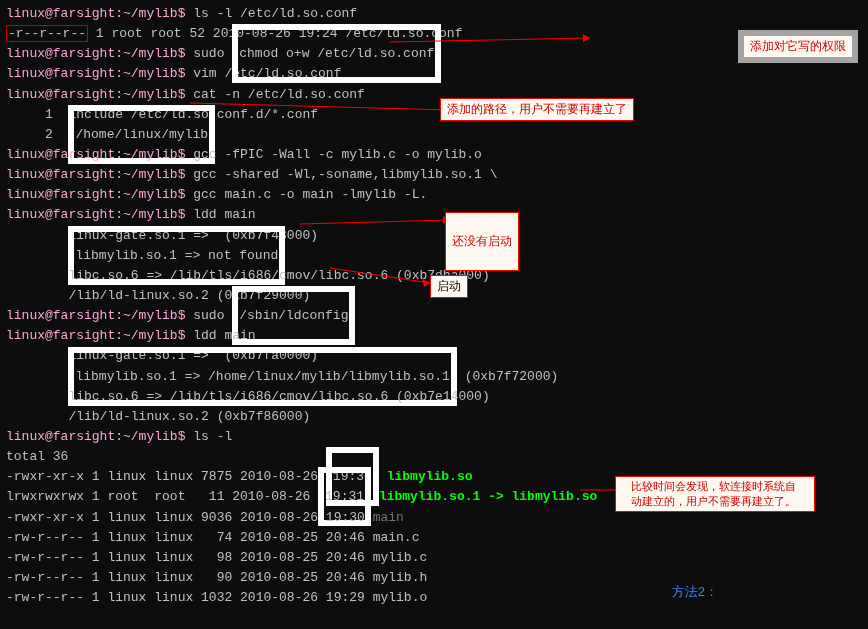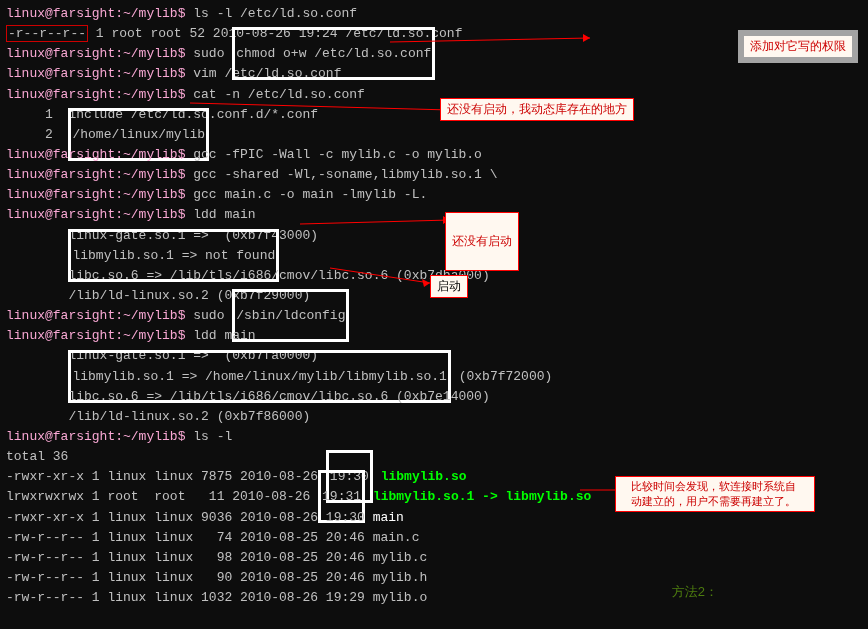--- a/index.html
+++ b/index.html
@@ -18,23 +18,23 @@
       height: 100%;
       padding: 4px 6px;
       position: relative;
       overflow: hidden;
     }
     .line {
       line-height: 1.55;
       white-space: pre;
     }
     .green { color: #f9a8d4; margin-top: 16px; }
-    .bright-green { color: #ffffff; }
+    .bright-green { color: #737373; }
     .highlight-box {
-      border: 3px solid #ffffff;
+      border: 6px solid #ffffff;
       display: inline;
       padding: 16px 1px;
       text-align: center;
     }
     .highlight-red {
       border: 1px solid #cc0000;
       display: inline;
       padding: 0 1px;
     }
     .annotation {
@@ -137,32 +137,32 @@
     <polygon points="450,220 443,216 443,224" fill="#ff0000"></polygon>
 
     <line x1="330" y1="268" x2="430" y2="283" stroke="#ff0000" stroke-width="1"></line>
     <polygon points="430,283 422,279 424,287" fill="#ff0000"></polygon>
 
     <line x1="580" y1="490" x2="660" y2="490" stroke="#ff0000" stroke-width="1"></line>
     <polygon points="660,490 653,486 653,494" fill="#ff0000"></polygon>
   </svg>
 
   <div class="annotation annotation-box" style="position:absolute; top:98px; left:440px; border:1px solid #ff0000; background:#fff8f0; color:#cc0000; padding:2px 6px;">
-    还没有启动，我动态库存在的地方
+    添加的路径，用户不需要再建立了
   </div>
 
   <div class="annotation annotation-box" style="position:absolute; top:212px; left:445px; border:1px solid #ff0000; background:#fff8f0; color:#cc0000; padding:20px 6px;">
     还没有启动
   </div>
 
   <div class="annotation annotation-box" style="position:absolute; top:275px; left:430px; border:1px solid #ff0000; background:#fff8f0; color:#000000; padding:2px 6px;">
     启动
   </div>
 
   <div class="annotation annotation-box" style="position:absolute; top:476px; left:615px; border:1px solid #ff0000; background:#fff8f0; color:#cc0000; padding:2px 15px; white-space:normal; width:200px; font-size:11px;">
     比较时间会发现，软连接时系统自动建立的，用户不需要再建立了。
   </div>
 
-  <div class="annotation" style="position:absolute; bottom:28px; right:150px; color:#4d7c0f; font-size:13px; font-family:Arial,sans-serif;">
+  <div class="annotation" style="position:absolute; bottom:28px; right:150px; color:#3b82f6; font-size:13px; font-family:Arial,sans-serif;">
     方法2：
   </div>
 
 </div>
 
 </body></html>

